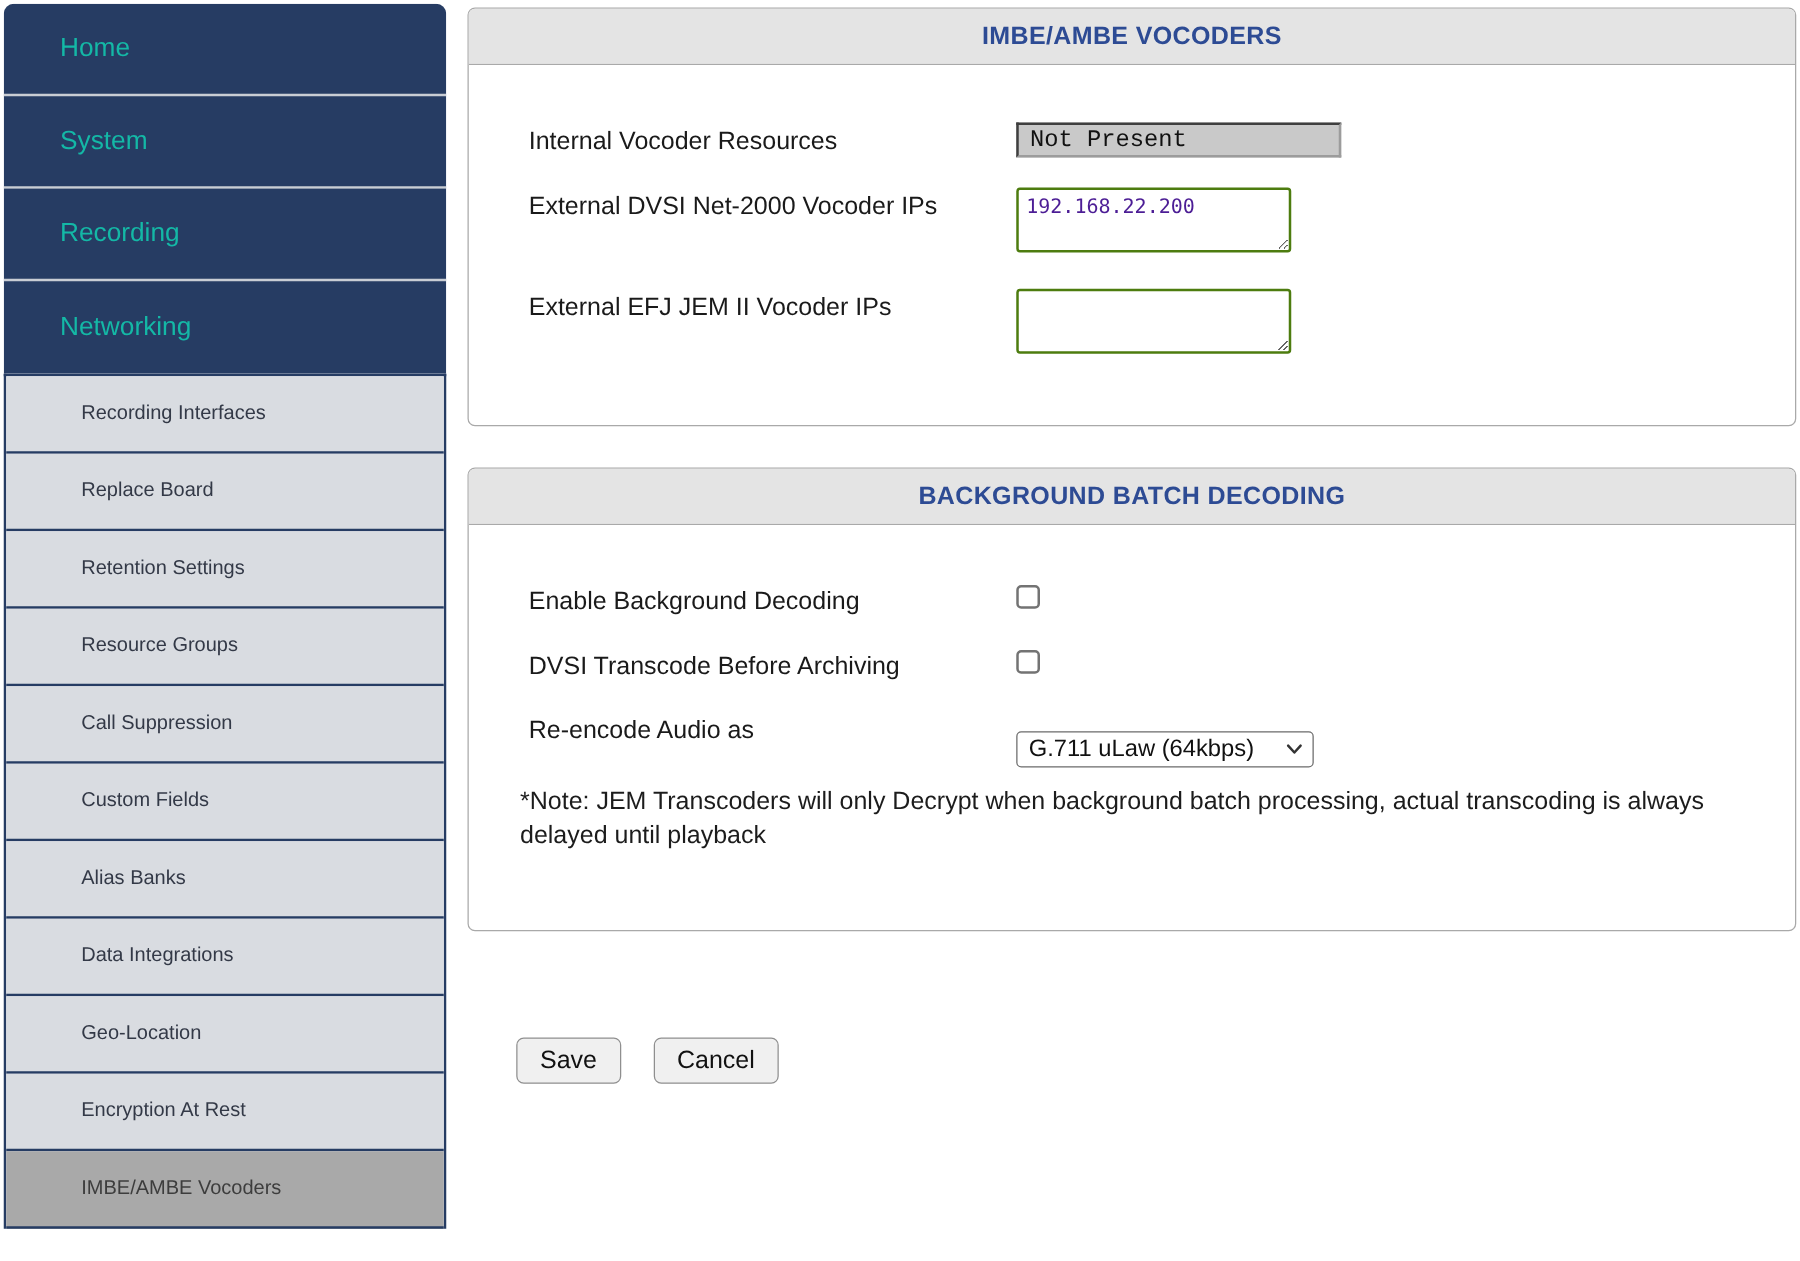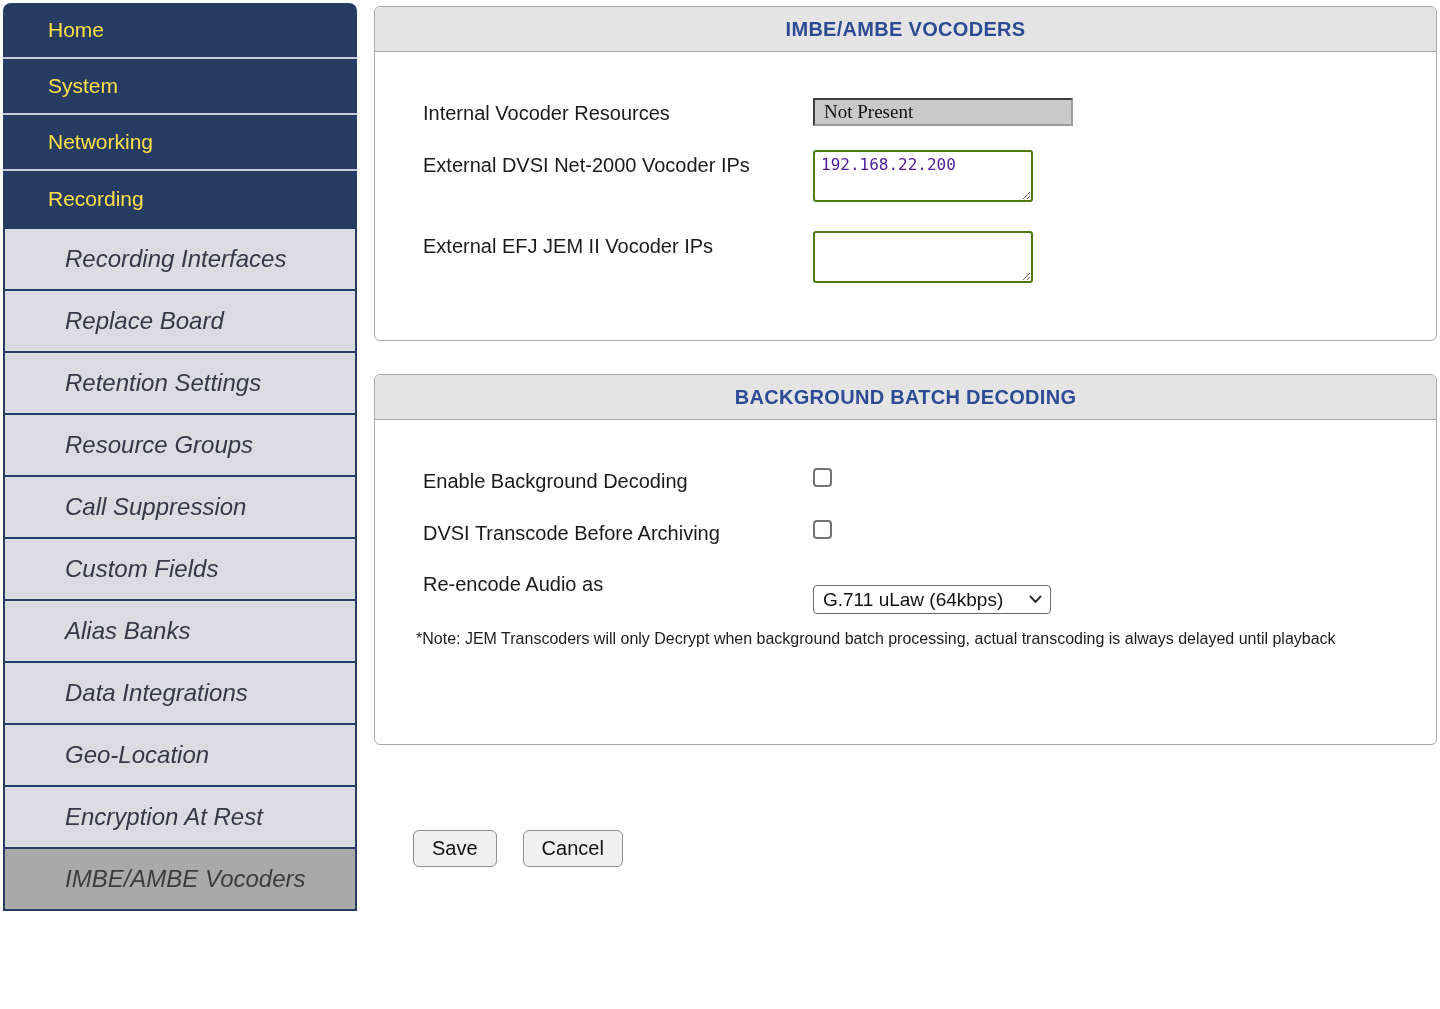--- a/index.html
+++ b/index.html
@@ -3,32 +3,31 @@
 <meta charset="utf-8">
 <style>
   * { margin: 0; padding: 0; box-sizing: border-box; }
   html, body { width: 1440px; height: 1009px; background: #ffffff; overflow: hidden;
                font-family: "Liberation Sans", sans-serif; }
 
   
   .sidebar { position: absolute; left: 3px; top: 3px; width: 354px; }
   .nav-top { border-radius: 8px 8px 0 0; overflow: hidden; }
   .nav-top .nav-item {
-    height: 56px; background: #263c63; color: #fde047; font-size: 21px;
+    height: 74px; background: #263c63; color: #14b8a6; font-size: 21px;
     display: flex; align-items: center; padding-left: 45px; cursor: pointer;
     border-bottom: 2px solid #c9cdd4;
   }
   .nav-top .nav-item:last-child { border-bottom: none; }
   .nav-sub { border-left: 2px solid #263c63; border-right: 2px solid #263c63;
              border-top: 2px solid #263c63; }
   .nav-sub .sub-item {
-    height: 62px; background: #d9dce1; color: #333947; font-size: 24px;
+    height: 62px; background: #d9dce1; color: #333947; font-size: 16px;
     display: flex; align-items: center; padding-left: 60px; cursor: pointer;
     border-bottom: 2px solid #263c63;
-    font-style: italic;
   }
   .nav-sub .sub-item.active { background: #a9a9a9; color: #3d3d3d; }
 
   
   .panel { position: absolute; left: 374px; width: 1063px; background: #ffffff;
            border: 1px solid #a9a9a9; border-radius: 6px; }
   .panel-1 { top: 6px; height: 335px; }
   .panel-2 { top: 374px; height: 371px; }
   .panel-header {
     height: 45px; background: #e4e4e4; border-bottom: 1px solid #a9a9a9;
@@ -38,21 +37,21 @@
   .panel-body { padding: 46px 20px 0 48px; }
 
   .form-row { display: flex; align-items: flex-start; }
   .form-label { width: 340px; margin-right: 50px; font-size: 20px; color: #1a1a1a;
                 line-height: 1.3; padding-top: 2px; }
 
   .ro-input {
     width: 260px; height: 28px; background: #c9c9c9; color: #111;
     border-style: solid; border-width: 2px;
     border-color: #3f3f3f #9c9c9c #9c9c9c #3f3f3f;
-    font-size: 19px; font-family: Liberation Serif, serif; padding: 0 0 0 9px;
+    font-size: 19px; font-family: Liberation Mono, monospace; padding: 0 0 0 9px;
   }
   textarea.ip-area {
     width: 220px; height: 52px; border: 2px solid #4d7c0f; border-radius: 3px;
     font-family: "DejaVu Sans Mono", monospace; font-size: 16px; color: #4c1d95;
     padding: 3px 6px; resize: both; outline: none;
   }
   .checkbox {
     width: 19px; height: 19px; border: 2px solid #737373; border-radius: 4px;
     background: #fff; display: inline-block; cursor: pointer; margin-top: 2px;
   }
@@ -61,21 +60,21 @@
     font-size: 18px; color: #111; padding: 0 6px;
     font-family: "Liberation Sans", sans-serif; outline: none;
   }
   .select-box {
     width: 238px; height: 29px; border: 1px solid #6b6b6b; border-radius: 4px;
     background: #fff; display: flex; align-items: center; justify-content: space-between;
     padding: 0 8px 0 9px; font-size: 19px; color: #111; cursor: pointer; margin-top: 16px;
   }
   .select-box svg { flex: none; }
 
-  .note { font-size: 16px; color: #1c1c1c; line-height: 1.35; max-width: 985px;
+  .note { font-size: 20px; color: #1c1c1c; line-height: 1.35; max-width: 985px;
           margin-left: -7px; }
 
   
   .actions { position: absolute; left: 413px; top: 830px; display: flex; gap: 26px; }
   .btn {
     height: 37px; background: #f0f0f0; border: 1px solid #8f8f8f; border-radius: 6px;
     font-size: 20px; color: #111; font-family: "Liberation Sans", sans-serif;
     cursor: pointer; padding: 0 18px;
   }
 
@@ -93,24 +92,24 @@
 
 <div class="sidebar">
   <div class="nav-top">
     <div class="nav-item">
       <span>Home</span>
     </div>
     <div class="nav-item">
       <span>System</span>
     </div>
     <div class="nav-item">
+      <span>Recording</span>
+    </div>
+    <div class="nav-item">
       <span>Networking</span>
-    </div>
-    <div class="nav-item">
-      <span>Recording</span>
     </div>
   </div>
   <div class="nav-sub">
     <div class="sub-item">
       <span>Recording Interfaces</span>
     </div>
     <div class="sub-item">
       <span>Replace Board</span>
     </div>
     <div class="sub-item">

